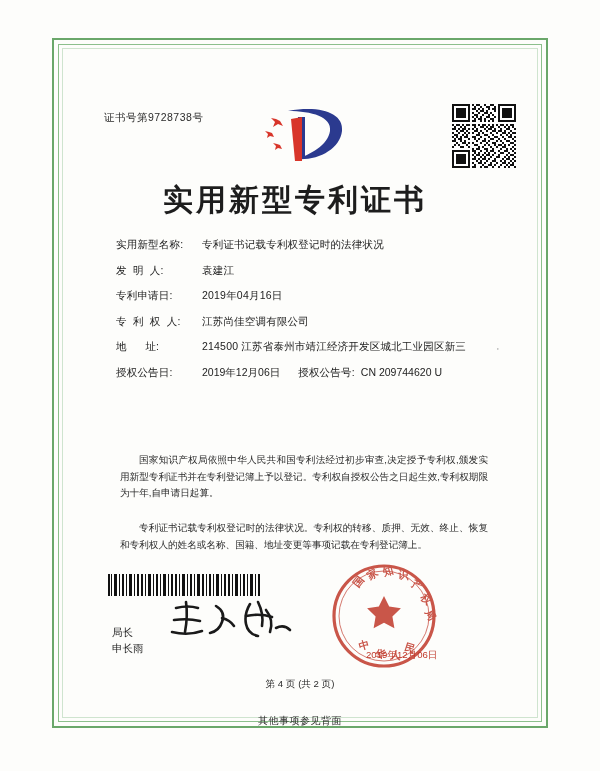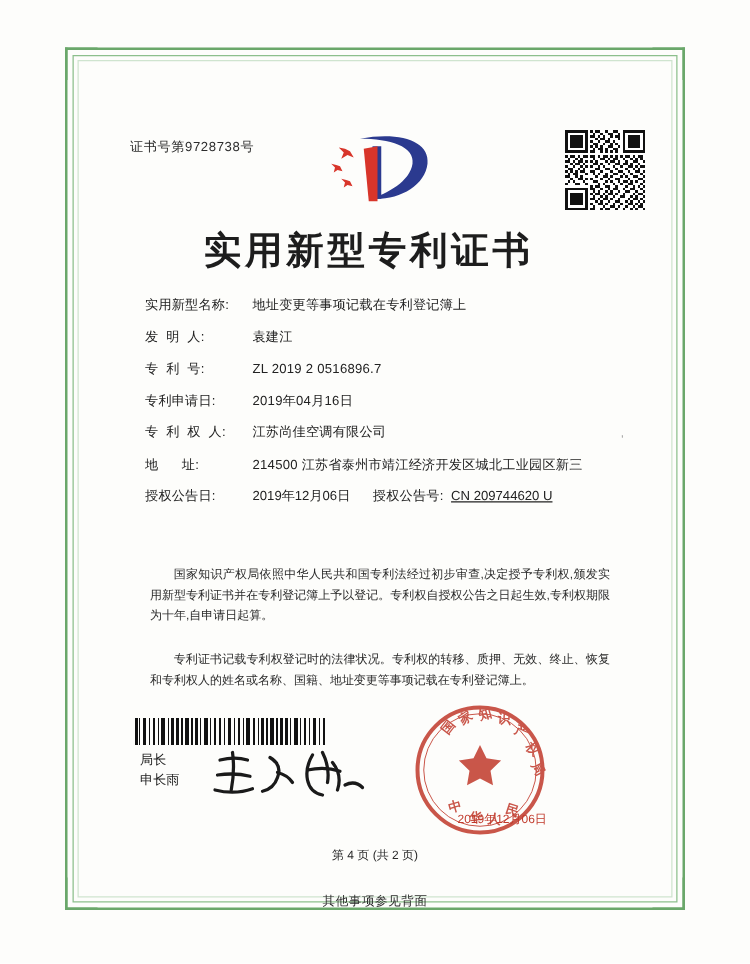--- a/index.html
+++ b/index.html
@@ -150,21 +150,21 @@
   
   .seal {
     position: absolute;
     left: 330px; top: 562px;
     width: 108px; height: 108px;
   }
 
   
   .director {
     position: absolute;
-    left: 112px; top: 600px;
+    left: 112px; top: 624px;
     font-size: 10.5px;
     color: #222;
     line-height: 16px;
   }
   .signature {
     position: absolute;
     left: 166px; top: 598px;
     width: 130px; height: 44px;
   }
 
@@ -487,47 +487,43 @@
           <rect x="31" y="31" width="1" height="1"></rect>
       </g>
     </svg>
   </div>
 
   <div class="title">实用新型专利证书</div>
 
   <div class="fields">
     <div class="row">
       <div class="lbl">实用新型名称:</div>
-      <div class="val">地址变更等事项记载在专利登记簿上</div>
+      <div class="val">专利证书记载专利权登记时的法律状况</div>
     </div>
     <div class="row">
       <div class="lbl">发  明  人:</div>
       <div class="val">袁建江</div>
-    </div>
-    <div class="row">
-      <div class="lbl">专  利  号:</div>
-      <div class="val">ZL 2019 2 0516896.7</div>
     </div>
     <div class="row">
       <div class="lbl">专利申请日:</div>
       <div class="val">2019年04月16日</div>
     </div>
     <div class="row">
       <div class="lbl">专  利  权  人:</div>
       <div class="val">江苏尚佳空调有限公司</div>
     </div>
     <div class="row">
       <div class="lbl">地      址:</div>
       <div class="val">214500  江苏省泰州市靖江经济开发区城北工业园区新三</div>
     </div>
     <div class="row two-col" style="margin-top:11.5px;">
       <div class="lbl">授权公告日:</div>
       <div style="flex:0 0 auto;">2019年12月06日</div>
       <div class="lbl2">授权公告号:</div>
-      <div style="flex:0 0 auto; margin-left:6px;text-decoration:underline;">CN 209744620 U</div>
+      <div style="flex:0 0 auto; margin-left:6px;">CN 209744620 U</div>
     </div>
   </div>
 
   <div class="stray-mark">'</div>
 
   <div class="para p1">
     <span class="indent">国家知识产权局依照中华人民共和国专利法经过初步审查,决定授予专利权,颁发实用新型专利证书并在专利登记簿上予以登记。专利权自授权公告之日起生效,专利权期限为十年,自申请日起算。</span>
   </div>
   <div class="para p2">
     <span class="indent">专利证书记载专利权登记时的法律状况。专利权的转移、质押、无效、终止、恢复和专利权人的姓名或名称、国籍、地址变更等事项记载在专利登记簿上。</span>

